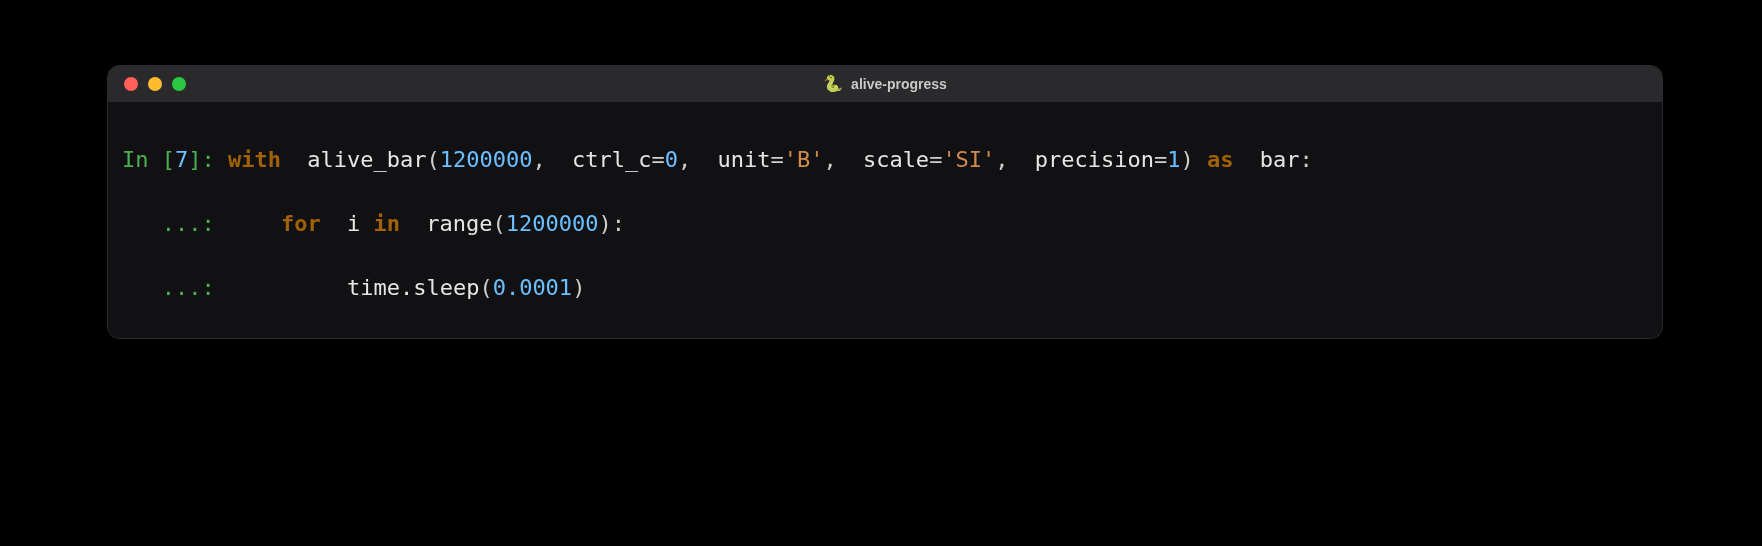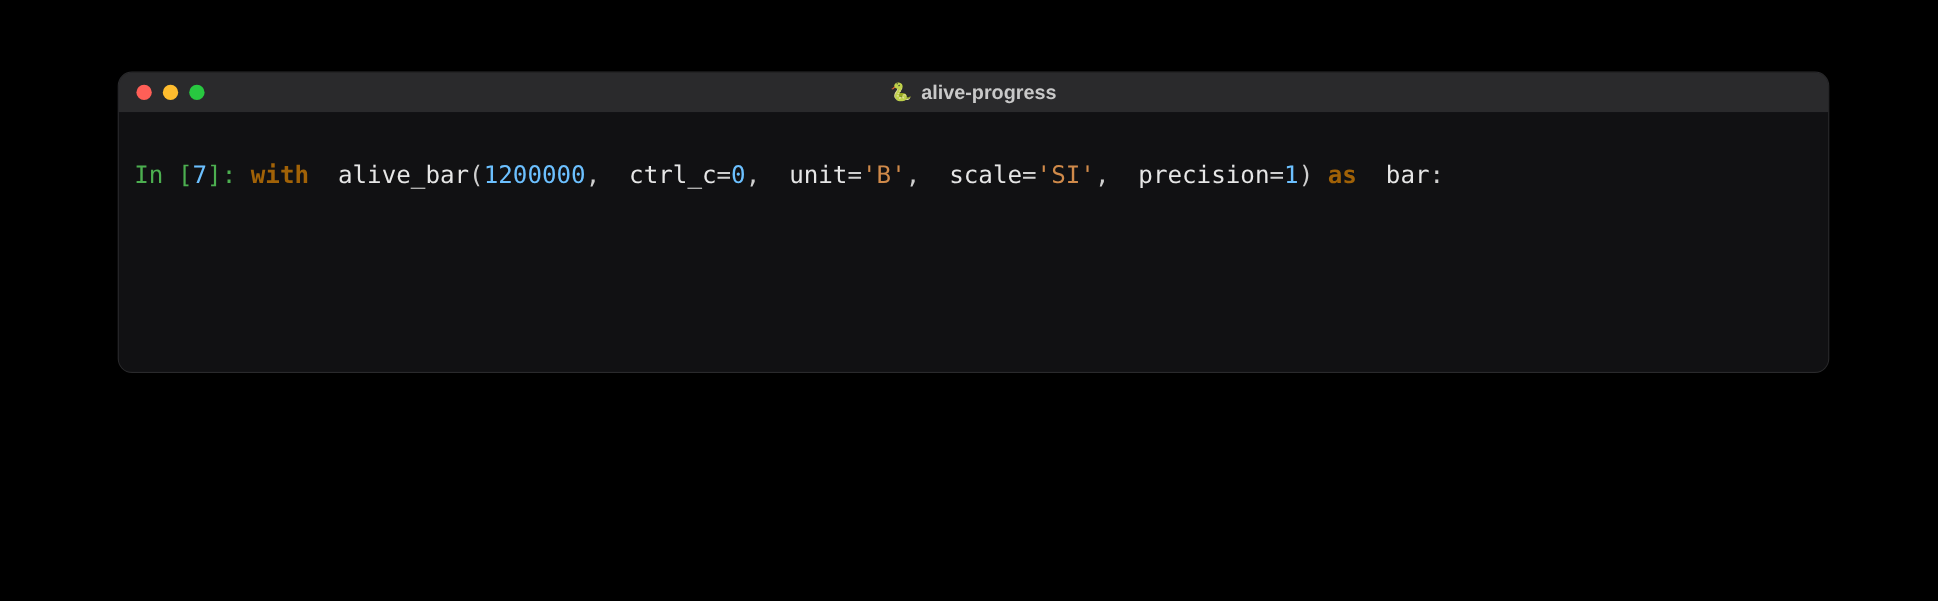--- a/index.html
+++ b/index.html
@@ -56,21 +56,21 @@
     left: 0; right: 0;
     display: flex;
     justify-content: center;
     align-items: center;
     gap: 8px;
     pointer-events: none;
   }
   .title-text {
     color: #c9c9c9;
     font-weight: 600;
-    font-size: 18px;
+    font-size: 14px;
     font-family: -apple-system, BlinkMacSystemFont, "Segoe UI", Helvetica, Arial, sans-serif;
   }
   .title-icon {
     font-size: 16px;
     line-height: 1;
   }
   .term-body {
     flex: 1 1 auto;
     background: #111113;
     color: #e6e6e6;
@@ -104,19 +104,21 @@
         <div class="dot green"></div>
       </div>
       <div class="title-center">
         <span class="title-icon">🐍</span>
         <span class="title-text">alive-progress</span>
       </div>
     </div>
 
     <div class="term-body">
 <span class="line"><span class="c-prompt">In </span><span class="c-bracket">[</span><span class="c-num">7</span><span class="c-bracket">]: </span><span class="c-kw">with</span><span class="c-white"> </span><span class="c-fn">alive_bar</span><span class="c-punct">(</span><span class="c-num">1200000</span><span class="c-punct">, </span><span class="c-fn">ctrl_c</span><span class="c-punct">=</span><span class="c-num">0</span><span class="c-punct">, </span><span class="c-fn">unit</span><span class="c-punct">=</span><span class="c-str">'B'</span><span class="c-punct">, </span><span class="c-fn">scale</span><span class="c-punct">=</span><span class="c-str">'SI'</span><span class="c-punct">, </span><span class="c-fn">precision</span><span class="c-punct">=</span><span class="c-num">1</span><span class="c-punct">) </span><span class="c-kw">as</span><span class="c-white"> </span><span class="c-fn">bar</span><span class="c-punct">:</span></span>
+<span class="line"><span class="c-dim">   ...: </span><span>    </span><span class="c-kw">for</span><span class="c-white"> </span><span class="c-fn">i</span><span class="c-white"> </span><span class="c-kw">in</span><span class="c-white"> </span><span class="c-fn">range</span><span class="c-punct">(</span><span class="c-num">1200000</span><span class="c-punct">):</span></span>
+<span class="line"><span class="c-dim">   ...: </span><span>        </span><span class="c-fn">time.sleep</span><span class="c-punct">(</span><span class="c-num">0.0001</span><span class="c-punct">)</span></span>
 <span class="line"></span>
 
 
     </div>
 
   </div>
 </div>
 
 </body></html>

